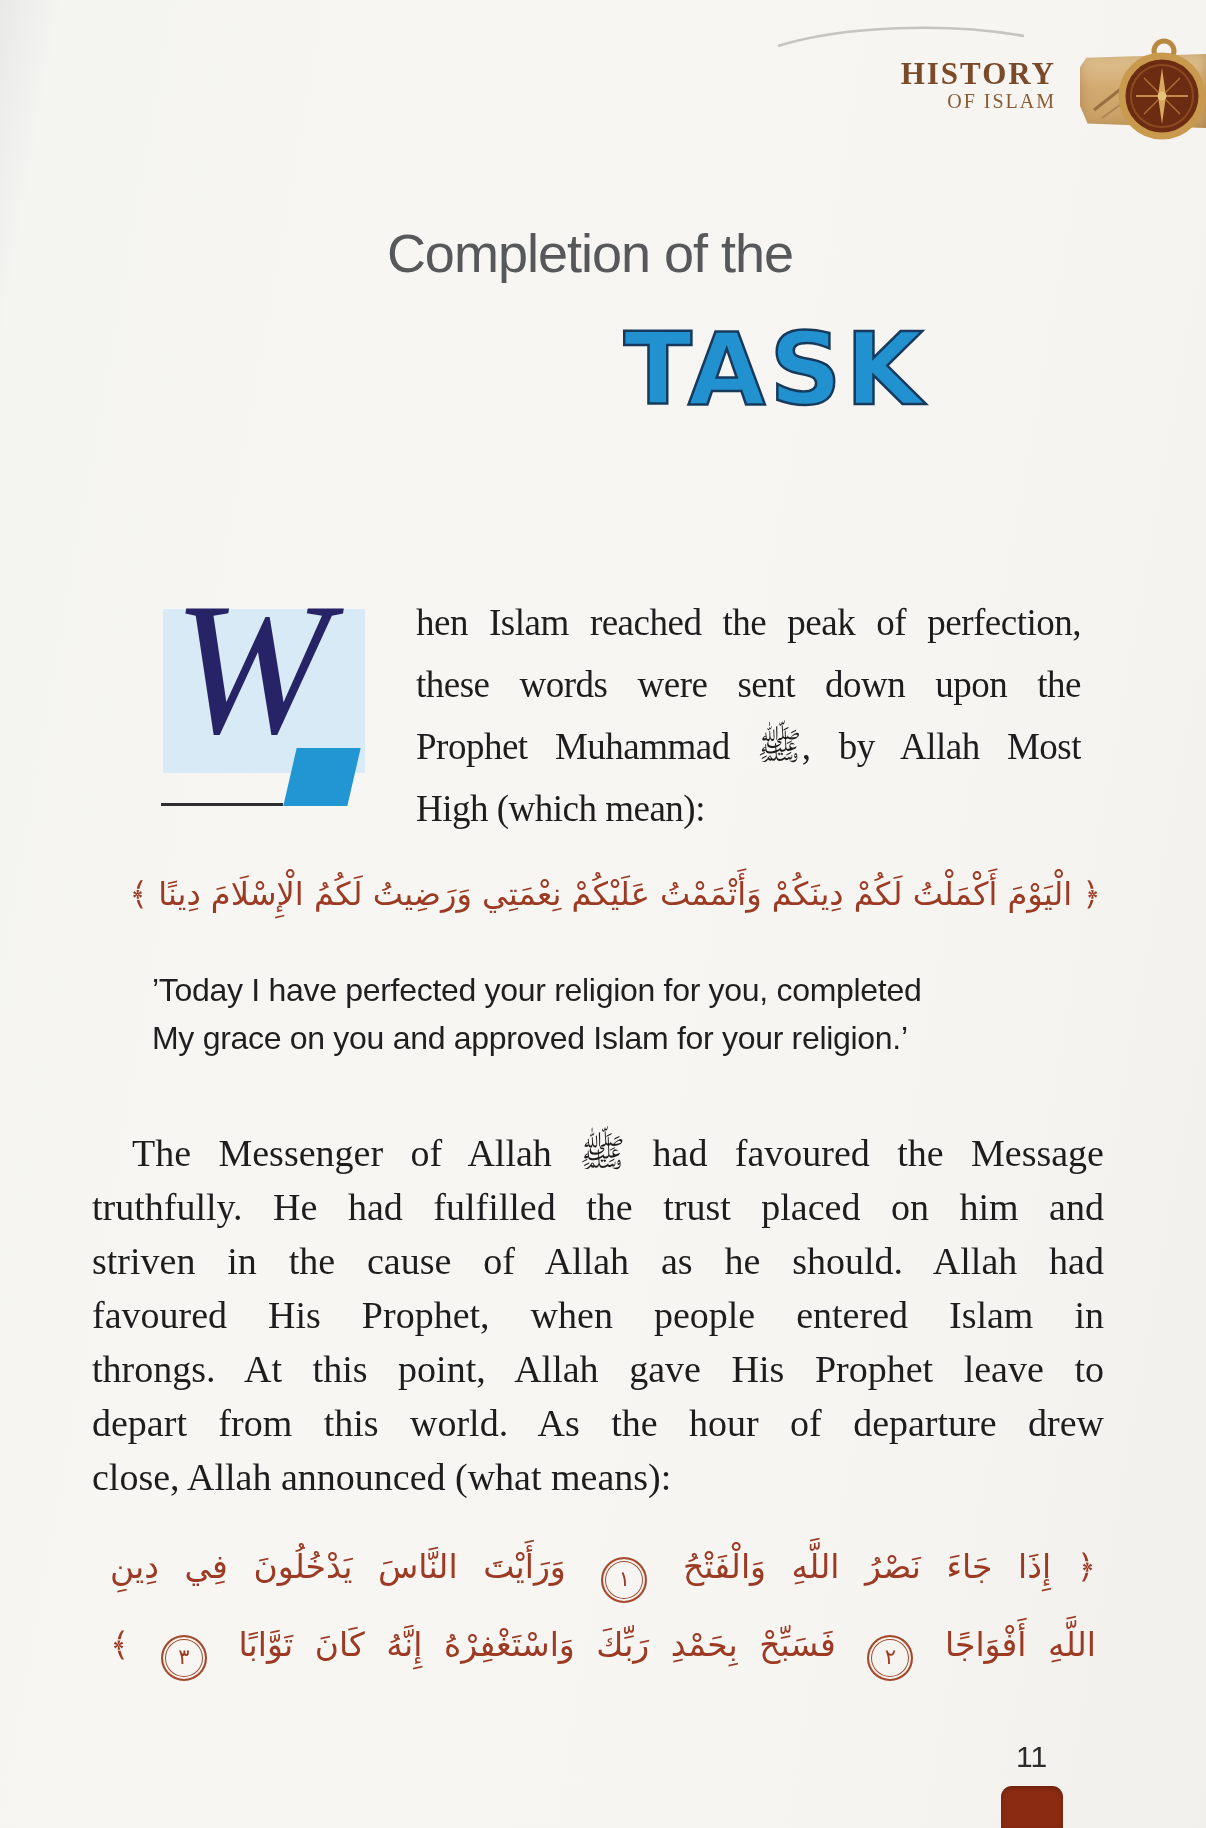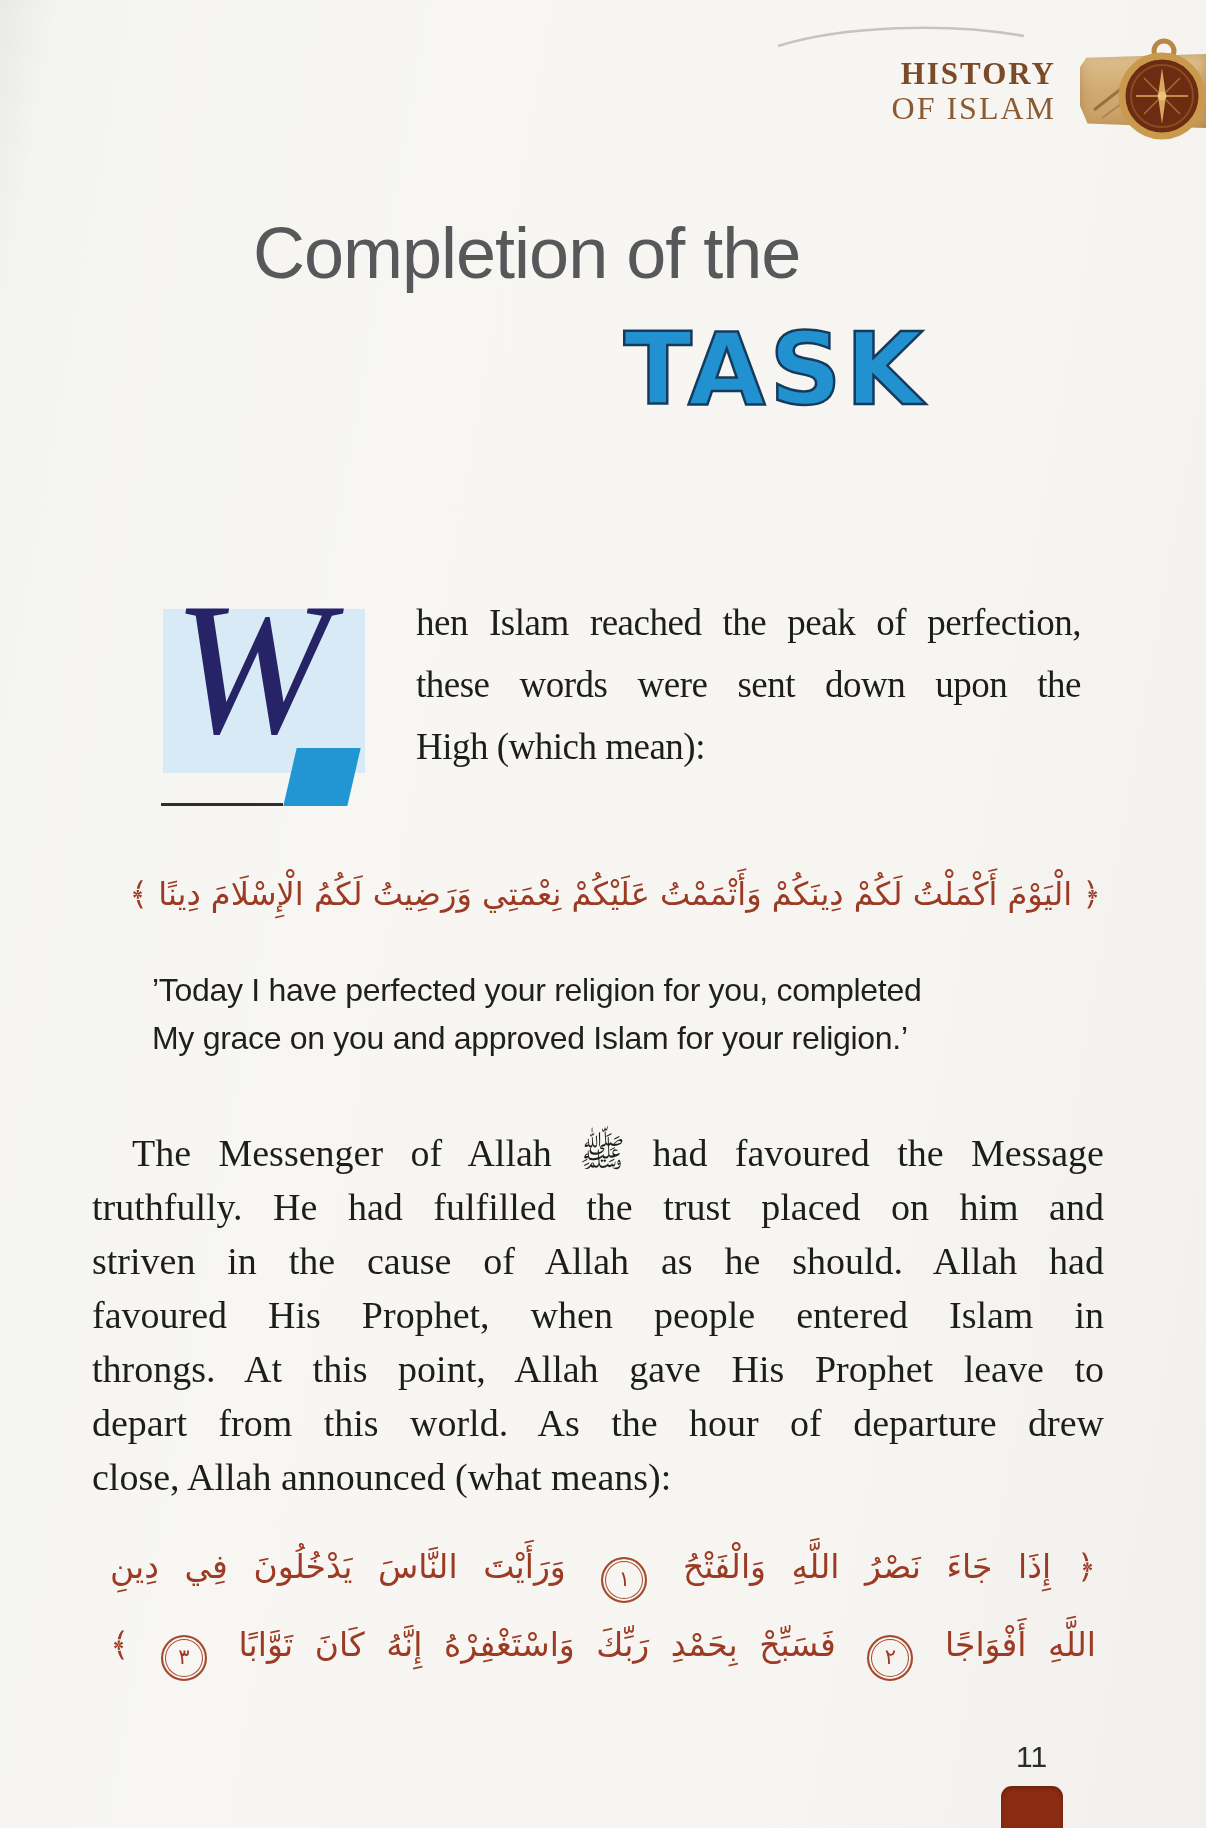--- a/index.html
+++ b/index.html
@@ -4,32 +4,32 @@
 <style>
   html,body{margin:0;padding:0;background:#e9e8e5;}
   .page{
     position:relative;width:1206px;height:1828px;overflow:hidden;
     background:linear-gradient(100deg,#e9e9e7 0%,#f4f4f1 4%,#f7f6f3 30%,#f6f5f2 70%,#f1f0ed 100%);
     font-family:"Liberation Serif",serif;color:#1d1d1d;
   }
   
   .brand{position:absolute;top:56px;right:150px;text-align:right;z-index:3;}
   .brand-l1{font-family:"Liberation Serif",serif;font-weight:bold;font-size:31px;letter-spacing:2px;color:#7b4a28;text-shadow:0 1px 0 rgba(255,255,255,.6);}
-  .brand-l2{font-family:"Liberation Serif",serif;font-size:32px;letter-spacing:2px;color:#8a5a33;margin-top:-2px;}
+  .brand-l2{font-family:"Liberation Serif",serif;font-size:20px;letter-spacing:2px;color:#8a5a33;margin-top:-2px;}
   .compass-band{
     position:absolute;top:54px;right:0;width:126px;height:74px;z-index:1;
     background:linear-gradient(180deg,#e0c392 0%,#d2ab72 45%,#c79d62 100%);
     clip-path:polygon(0 18%,5% 5%,100% 0,100% 100%,6% 94%,0 70%);
     box-shadow:inset 0 0 12px rgba(120,80,30,.35);
   }
   .compass-svg{position:absolute;top:36px;right:-14px;z-index:2;}
   .scratch{position:absolute;left:772px;top:16px;z-index:2;}
   
   .chapter-title{position:absolute;left:253px;top:214px;width:674px;margin:0;font-weight:normal;}
-  .title-1{font-family:"Liberation Sans",sans-serif;font-size:72px;line-height:78px;color:#57585a;letter-spacing:-1px;}
+  .title-1{font-family:"Liberation Sans",sans-serif;font-size:54px;line-height:78px;color:#57585a;letter-spacing:-1px;text-align:center;}
   .title-2{
     font-family:"DejaVu Sans",sans-serif;font-weight:bold;font-size:100px;line-height:112px;
     text-align:right;color:#2191d0;letter-spacing:4px;margin-top:22px;
     -webkit-text-stroke:2.5px #16395c;
   }
   
   .dropcap-box{position:absolute;left:163px;top:609px;width:202px;height:164px;background:#d8eaf5;}
   .dropcap-letter{
     position:absolute;left:10px;top:-34px;font-family:"Liberation Serif",serif;font-style:italic;
     font-size:188px;line-height:188px;color:#272367;
@@ -100,20 +100,21 @@
 
   <div class="dropcap-box">
     <span class="dropcap-letter">W</span>
     <span class="blue-square"></span>
     <span class="dropcap-underline"></span>
   </div>
 
   <div class="opening-text">
     <div class="oline just">hen Islam reached the peak of perfection,</div>
     <div class="oline just">these words were sent down upon the</div>
+    <div class="oline just">Prophet Muhammad ﷺ, by Allah Most</div>
     <div class="oline">High (which mean):</div>
   </div>
 
   <div class="arabic verse1" dir="rtl">﴿ الْيَوْمَ أَكْمَلْتُ لَكُمْ دِينَكُمْ وَأَتْمَمْتُ عَلَيْكُمْ نِعْمَتِي وَرَضِيتُ لَكُمُ الْإِسْلَامَ دِينًا ﴾</div>
 
   <div class="translation">
     <div class="tline">’Today I have perfected your religion for you, completed</div>
     <div class="tline">My grace on you and approved Islam for your religion.’</div>
   </div>
 

